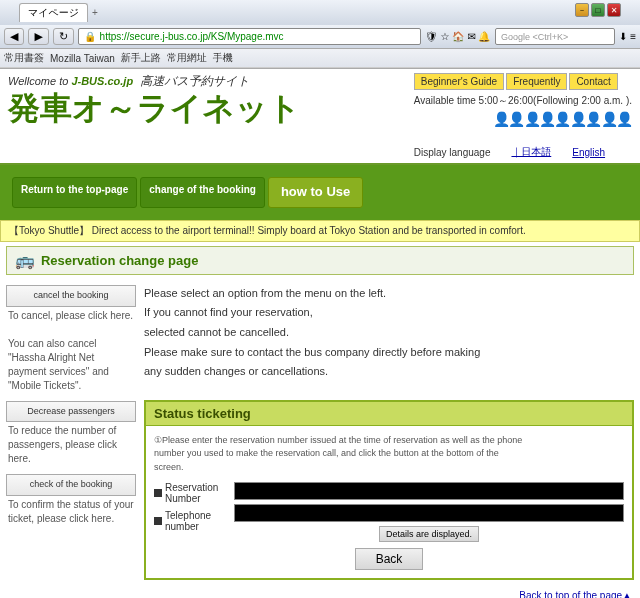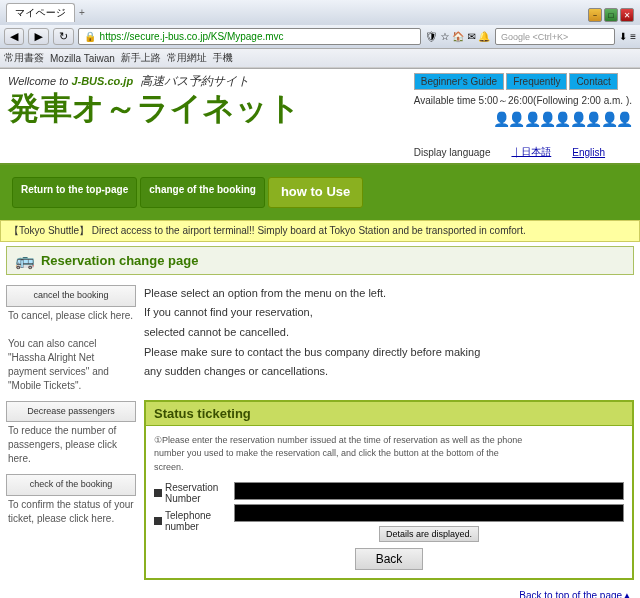--- a/index.html
+++ b/index.html
@@ -1,20 +1,20 @@
 <!DOCTYPE html>
 <html><head>
   <meta charset="utf-8">
   <style>
     * { box-sizing: border-box; margin: 0; padding: 0; }
     body { font-family: Arial, sans-serif; font-size: 11px; background: #fff; width: 640px; }
 
     
     .browser-chrome { background: #dde3ea; border-bottom: 1px solid #aaa; }
-    .title-bar { background: linear-gradient(to bottom, #eef2f8, #d0d8e4); padding: 3px 6px; display: flex; align-items: flex-end; justify-content: space-between; font-size: 11px; }
+    .title-bar { background: linear-gradient(to bottom, #eef2f8, #d0d8e4); padding: 3px 19px; display: flex; align-items: flex-start; justify-content: space-between; font-size: 11px; }
     .title-bar-left { display: flex; align-items: center; gap: 4px; }
     .tab { background: #fff; border: 1px solid #aaa; border-bottom: none; padding: 2px 8px; font-size: 10px; border-radius: 3px 3px 0 0; }
     .win-controls { display: flex; gap: 2px; }
     .win-btn { width: 14px; height: 14px; border: 1px solid #888; border-radius: 2px; display: flex; align-items: center; justify-content: center; font-size: 8px; cursor: pointer; }
     .win-btn.minimize { background: linear-gradient(to bottom, #f0c040, #d09020); }
     .win-btn.maximize { background: linear-gradient(to bottom, #60b060, #308030); }
     .win-btn.close { background: linear-gradient(to bottom, #e04040, #a01010); color: #fff; }
 
     .nav-bar { background: linear-gradient(to bottom, #eef2f8, #d0d8e4); padding: 3px 4px; display: flex; align-items: center; gap: 4px; border-bottom: 1px solid #aaa; }
     .nav-btn { background: linear-gradient(to bottom, #f0f2f6, #d8dce6); border: 1px solid #aaa; border-radius: 3px; padding: 1px 5px; font-size: 11px; cursor: pointer; }
@@ -29,21 +29,21 @@
     .page { background: #fff; }
 
     
     .site-header { background: #fff; padding: 4px 8px; border-bottom: 2px solid #6a9a2a; display: flex; align-items: flex-start; justify-content: space-between; }
     .header-left { }
     .welcome-text { color: #333; font-size: 11px; font-style: italic; margin-bottom: 2px; }
     .welcome-text strong { color: #3a7a00; }
     .site-logo { color: #3a7a00; font-size: 32px; font-weight: bold; font-family: 'MS Gothic', monospace; line-height: 1; }
     .header-right { text-align: right; }
     .header-nav { display: flex; gap: 2px; margin-bottom: 4px; }
-    .header-nav-btn { background: #0ea5e9; border: 1px solid #aaa; padding: 2px 6px; font-size: 10px; cursor: pointer; color: #333; }
+    .header-nav-btn { background: #fde047; border: 1px solid #aaa; padding: 2px 6px; font-size: 10px; cursor: pointer; color: #333; }
     .available-time { font-size: 10px; color: #333; margin-bottom: 3px; }
     .silhouettes { color: #5a9a2a; font-size: 14px; letter-spacing: -2px; }
     .lang-row { display: flex; align-items: center; gap: 21px; font-size: 10px; margin-top: 18px; }
     .lang-label { color: #333; }
     .lang-link { color: #00a; text-decoration: underline; cursor: pointer; }
 
     
     .site-nav { display: flex; gap: 0; background: #5a9a1a; padding: 12px; gap: 3px; }
     .nav-site-btn { padding: 5px 8px; font-size: 10px; text-align: center; cursor: pointer; border-radius: 3px; line-height: 1.3; font-weight: bold; }
     .nav-btn-green { background: #4a8a10; color: #fff; border: 1px solid #3a7a00; }

